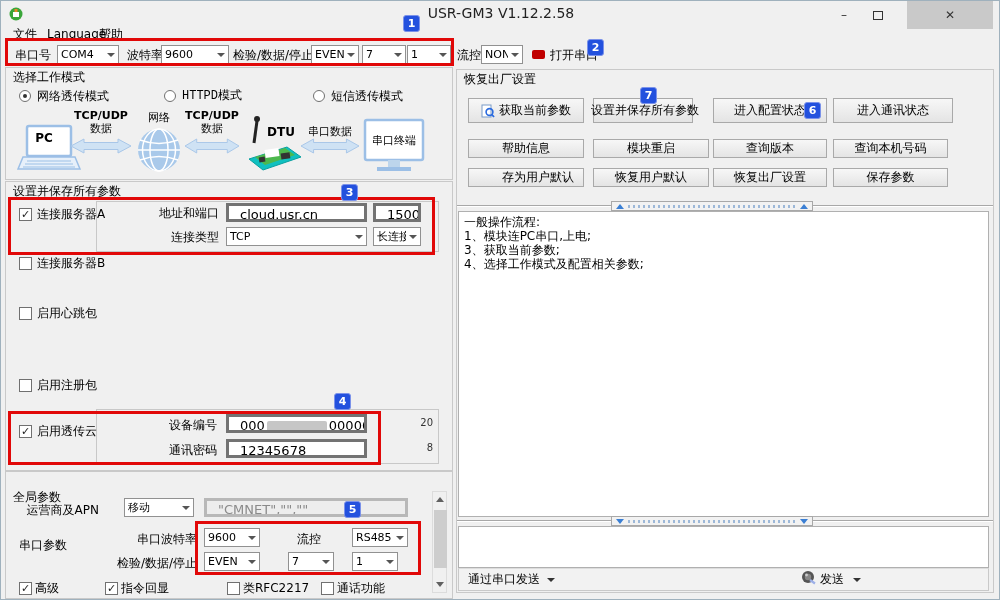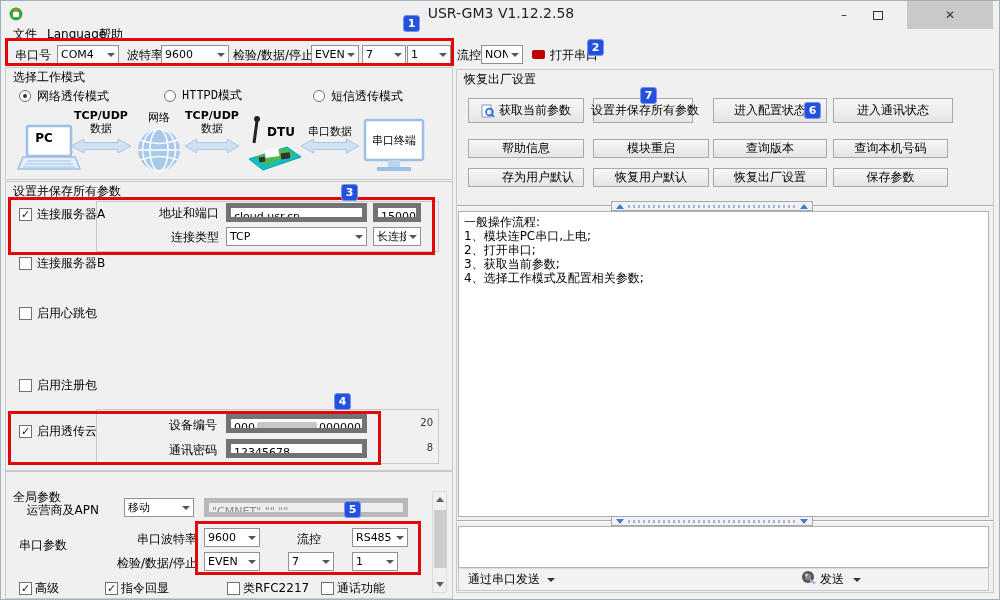--- a/index.html
+++ b/index.html
@@ -6,21 +6,21 @@
   html,body{width:1000px;height:600px;}
   body{font-family:"DejaVu Sans","Liberation Sans",sans-serif;font-size:12px;color:#000;background:#e8e8e8;}
   .window{position:relative;width:1000px;height:600px;background:#f0f0f0;border:1px solid #9fb1bd;overflow:hidden;}
   .abs{position:absolute;}
   .lbl{position:absolute;white-space:nowrap;font-size:12px;line-height:16px;}
   .group{position:absolute;border:1px solid #c9c9c9;background:#f0f0f0;}
   .combo{position:absolute;height:19px;background:#fff;border:1px solid #919191;display:flex;align-items:center;font-size:11px;overflow:hidden;}
   .combo .cv{padding-left:3px;white-space:nowrap;overflow:hidden;flex:1;}
   .combo .ca{width:14px;height:100%;display:flex;align-items:center;justify-content:center;flex:none;}
   .tri-d{width:0;height:0;border-left:4px solid transparent;border-right:4px solid transparent;border-top:4px solid #555;}
-  .input{position:absolute;height:19px;background:#fff;border:5px solid #737373;font-size:11px;line-height:17px;padding-left:3px;white-space:nowrap;overflow:hidden;}
+  .input{position:absolute;height:19px;background:#fff;border:3px solid #737373;font-size:13px;line-height:17px;padding-left:11px;white-space:nowrap;overflow:hidden;}
   .cb{position:absolute;width:13px;height:13px;background:#fff;border:1px solid #707070;font-size:11px;line-height:11px;text-align:center;color:#222;}
   .cb.checked::after{content:"✓";font-weight:bold;}
   .radio{position:absolute;width:12px;height:12px;border:1px solid #707070;border-radius:50%;background:#fff;}
   .radio.sel::after{content:"";position:absolute;left:3px;top:3px;width:4px;height:4px;border-radius:50%;background:#333;}
   .btn{position:absolute;display:flex;align-items:center;justify-content:center;gap:4px;background:linear-gradient(#f7f7f7,#e4e4e4);border:1px solid #a9a9a9;font-size:12px;white-space:nowrap;}
   .badge{position:absolute;width:17px;height:17px;background:#2351de;border:1px solid #7b92ea;border-radius:3px;color:#fff;font-size:11px;font-weight:bold;display:flex;align-items:center;justify-content:center;z-index:30;}
   .redbox{position:absolute;border:3px solid #e10808;z-index:25;pointer-events:none;}
   .panel{position:absolute;border:1px solid #c8c8c8;}
   .whitebox{position:absolute;background:#fff;border:1px solid #b0b0b0;}
   .splitter{position:absolute;height:10px;background:#f2f2f2;border:1px solid #a8a8a8;display:flex;align-items:center;padding:0 4px;gap:4px;z-index:5;}
@@ -355,21 +355,20 @@
   <div class="splitter" style="left:610px;top:200px;width:202px;">
     <span class="tri-up-b"></span>
       <span class="dots"></span>
       <span class="tri-up-b"></span>
   </div>
 
   <div class="whitebox" style="left:457px;top:210px;width:531px;height:306px;"></div>
   <div class="abs" style="left:463px;top:214px;">
     <div class="instr">一般操作流程:</div>
     <div class="instr">1、模块连PC串口,上电;</div>
-    <div class="instr">2、打开串口;</div>
     <div class="instr">3、获取当前参数;</div>
     <div class="instr">4、选择工作模式及配置相关参数;</div>
   </div>
 
   <div class="hline" style="left:456px;top:519px;width:536px;"></div>
   <div class="splitter" style="left:610px;top:515px;width:202px;">
     <span class="tri-dn-b"></span>
       <span class="dots"></span>
       <span class="tri-dn-b"></span>
   </div>

